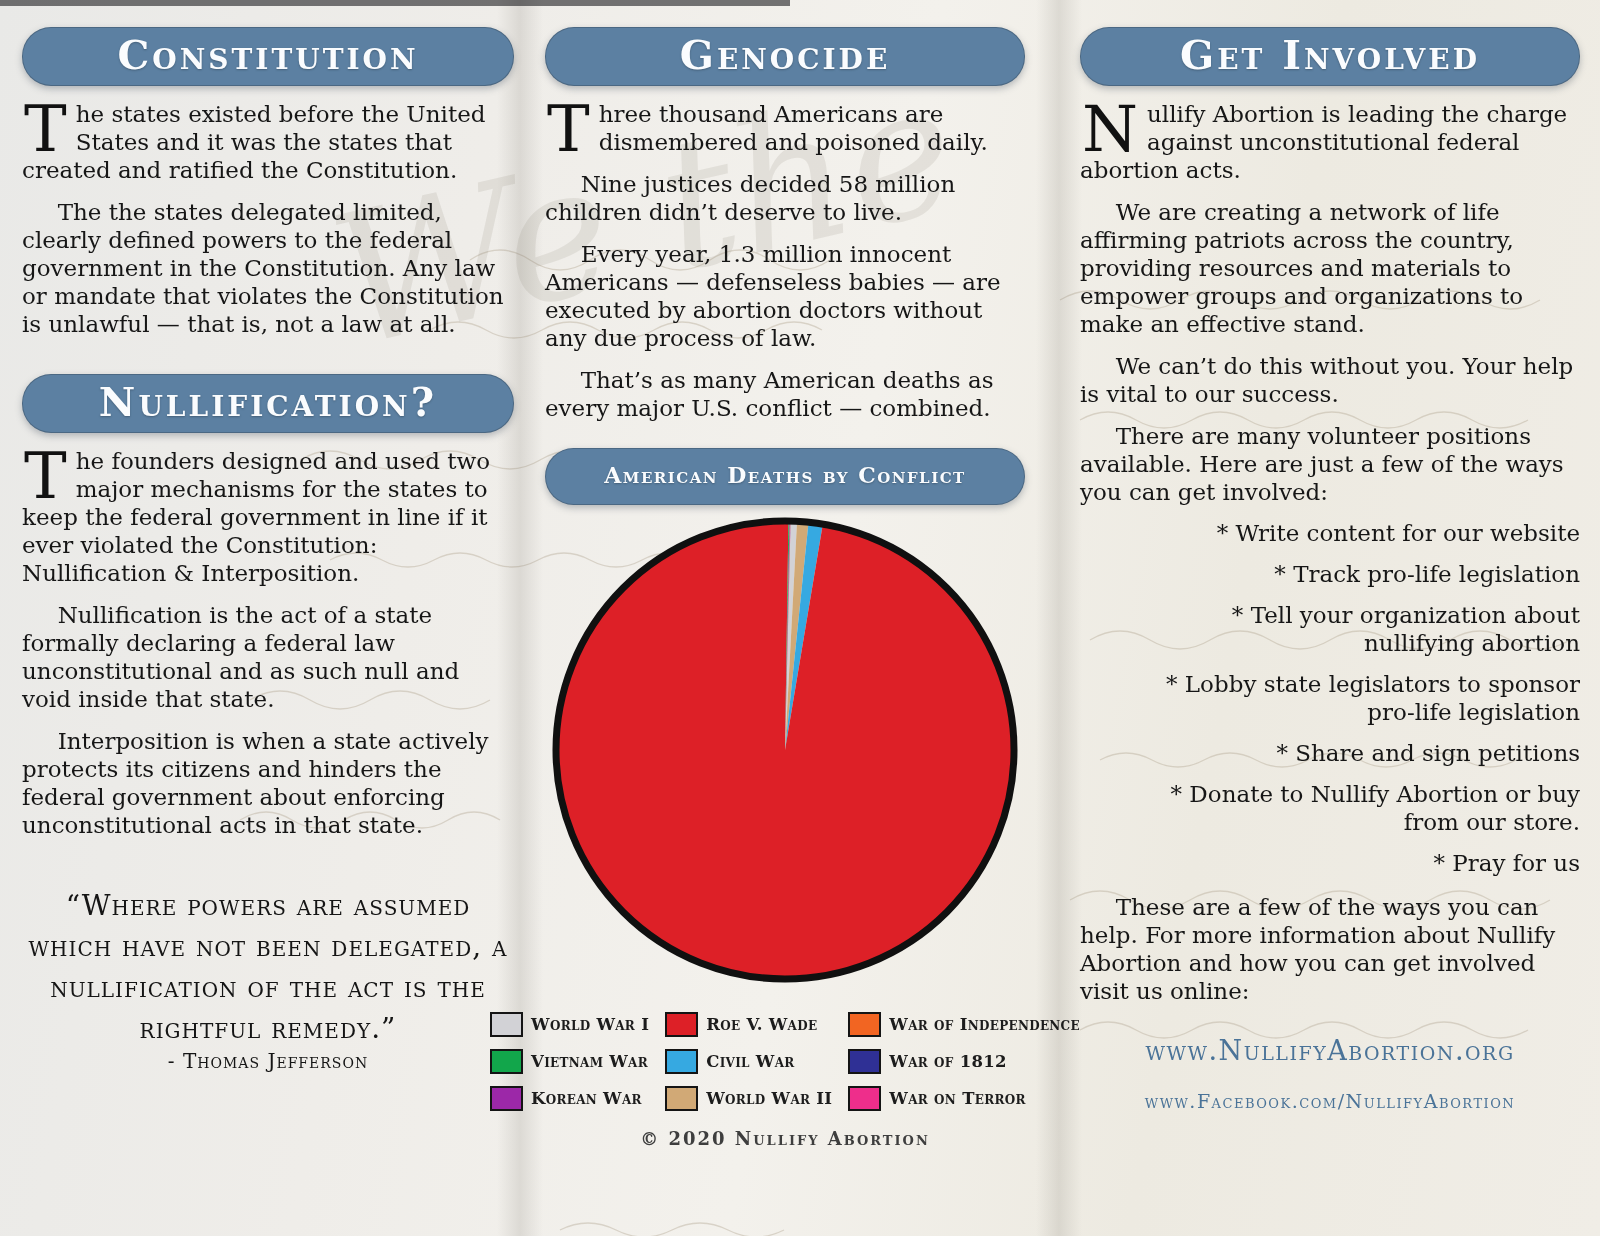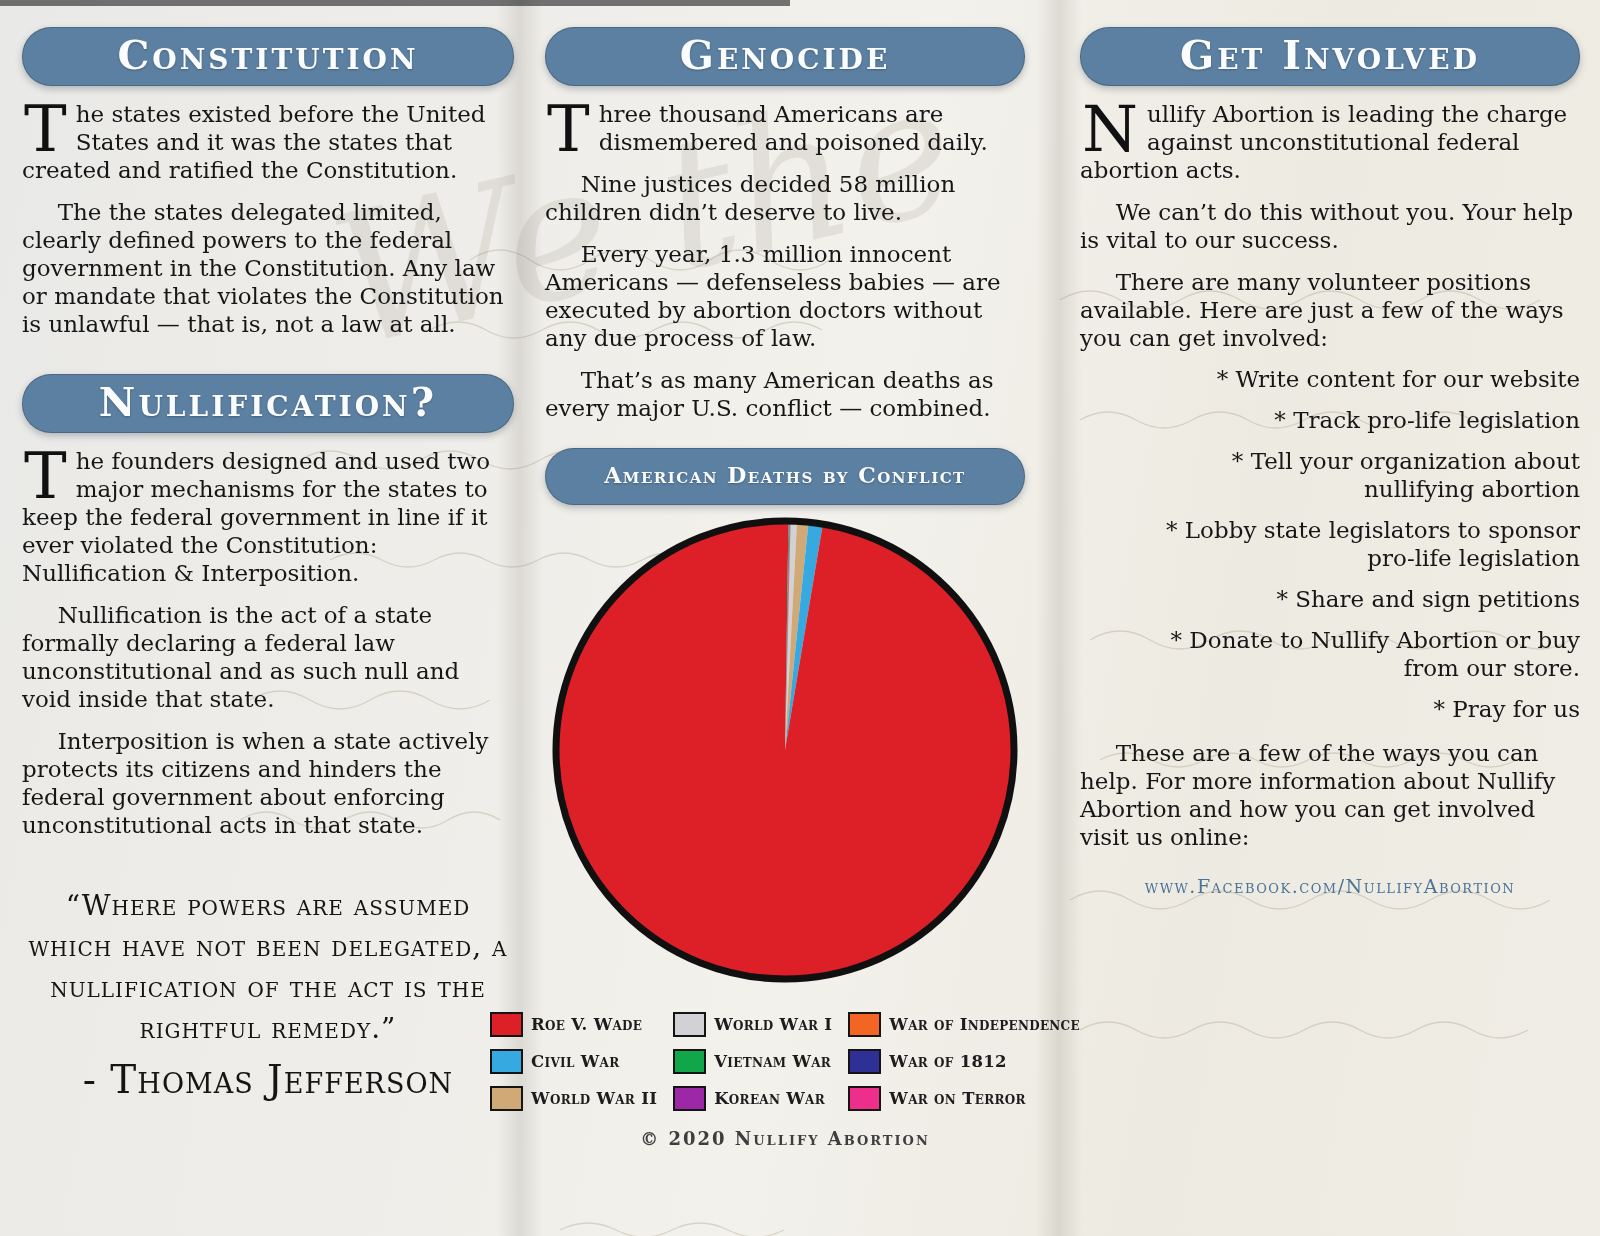--- a/index.html
+++ b/index.html
@@ -65,21 +65,21 @@
     padding:5px 9px 0 2px;color:#111;
   }
 
   
   .quote{margin-top:46px;text-align:center;}
   .quote-text{
     font-variant:small-caps;font-size:28px;line-height:41px;
     letter-spacing:1px;color:#151515;
   }
   .quote-attrib{
-    font-variant:small-caps;font-size:39px;margin-top:8px;
+    font-variant:small-caps;font-size:20px;
     letter-spacing:1px;color:#151515;
   }
 
   
   .pie-wrap{margin:10px auto 0;display:block;}
   
   .legend{display:flex;justify-content:center;gap:16px;margin-top:26px;}
   .lg-col{display:flex;flex-direction:column;gap:10px;}
   .lg-item{display:flex;align-items:center;height:27px;}
   .swatch{width:33px;height:25px;border:2px solid #141414;box-sizing:border-box;flex:0 0 auto;}
@@ -182,44 +182,44 @@
           <path d="M235,235 L240.02,6.06 A229,229 0 0 1 240.31,6.06 Z" fill="#f26522"></path>
           <path d="M235,235 L240.31,6.06 A229,229 0 0 1 240.45,6.06 Z" fill="#2f3095"></path>
           <path d="M235,235 L240.45,6.06 A229,229 0 0 1 240.59,6.07 Z" fill="#ee2e8b"></path>
         </g>
       <circle id="pie-outline" cx="235" cy="235" r="229" fill="none" stroke-width="7" stroke="#101010"></circle>
     </svg>
 
     <div class="legend" id="legend">
         <div class="lg-col">
           <div class="lg-item">
+            <span class="swatch" style="background: rgb(210, 210, 214);"></span>
+            <span class="lg-label">World War I</span>
+          </div>
+          <div class="lg-item">
+            <span class="swatch" style="background: rgb(18, 166, 75);"></span>
+            <span class="lg-label">Vietnam War</span>
+          </div>
+          <div class="lg-item">
+            <span class="swatch" style="background: rgb(156, 40, 168);"></span>
+            <span class="lg-label">Korean War</span>
+          </div>
+        </div>
+        <div class="lg-col">
+          <div class="lg-item">
             <span class="swatch" style="background: rgb(221, 32, 39);"></span>
             <span class="lg-label">Roe V. Wade</span>
           </div>
           <div class="lg-item">
             <span class="swatch" style="background: rgb(54, 169, 225);"></span>
             <span class="lg-label">Civil War</span>
           </div>
           <div class="lg-item">
             <span class="swatch" style="background: rgb(209, 169, 118);"></span>
             <span class="lg-label">World War II</span>
-          </div>
-        </div>
-        <div class="lg-col">
-          <div class="lg-item">
-            <span class="swatch" style="background: rgb(210, 210, 214);"></span>
-            <span class="lg-label">World War I</span>
-          </div>
-          <div class="lg-item">
-            <span class="swatch" style="background: rgb(18, 166, 75);"></span>
-            <span class="lg-label">Vietnam War</span>
-          </div>
-          <div class="lg-item">
-            <span class="swatch" style="background: rgb(156, 40, 168);"></span>
-            <span class="lg-label">Korean War</span>
           </div>
         </div>
         <div class="lg-col">
           <div class="lg-item">
             <span class="swatch" style="background: rgb(242, 101, 34);"></span>
             <span class="lg-label">War of Independence</span>
           </div>
           <div class="lg-item">
             <span class="swatch" style="background: rgb(47, 48, 149);"></span>
             <span class="lg-label">War of 1812</span>
@@ -233,32 +233,34 @@
 
     <div class="copyright">© 2020 Nullify Abortion</div>
   </div>
 
   <div class="col col-right">
     <div class="pill">
       <span class="pill-label">Get Involved</span>
     </div>
     <div class="paras">
         <p class="body-p"><span class="dropcap">N</span>ullify Abortion is leading the charge against unconstitutional federal abortion acts.</p>
+        <p class="body-p">We are creating a network of life affirming patriots across the country, providing resources and materials to empower groups and organizations to make an effective stand.</p>
         <p class="body-p">We can’t do this without you. Your help is vital to our success.</p>
         <p class="body-p">There are many volunteer positions available. Here are just a few of the ways you can get involved:</p>
       </div>
 
     <div class="bullets">
         <p class="bullet-item">* Write content for our website</p>
         <p class="bullet-item">* Track pro-life legislation</p>
         <p class="bullet-item">* Tell your organization about nullifying abortion</p>
         <p class="bullet-item">* Lobby state legislators to sponsor pro-life legislation</p>
         <p class="bullet-item">* Share and sign petitions</p>
         <p class="bullet-item">* Donate to Nullify Abortion or buy from our store.</p>
         <p class="bullet-item">* Pray for us</p>
       </div>
 
     <p class="body-p indent" style="margin-top:16px;">These are a few of the ways you can help. For more information about Nullify Abortion and how you can get involved visit us online:</p>
 
+    <div class="url url-1">www.NullifyAbortion.org</div>
     <div class="url url-2">www.Facebook.com/NullifyAbortion</div>
   </div>
 
 </div>
 
 </body></html>

